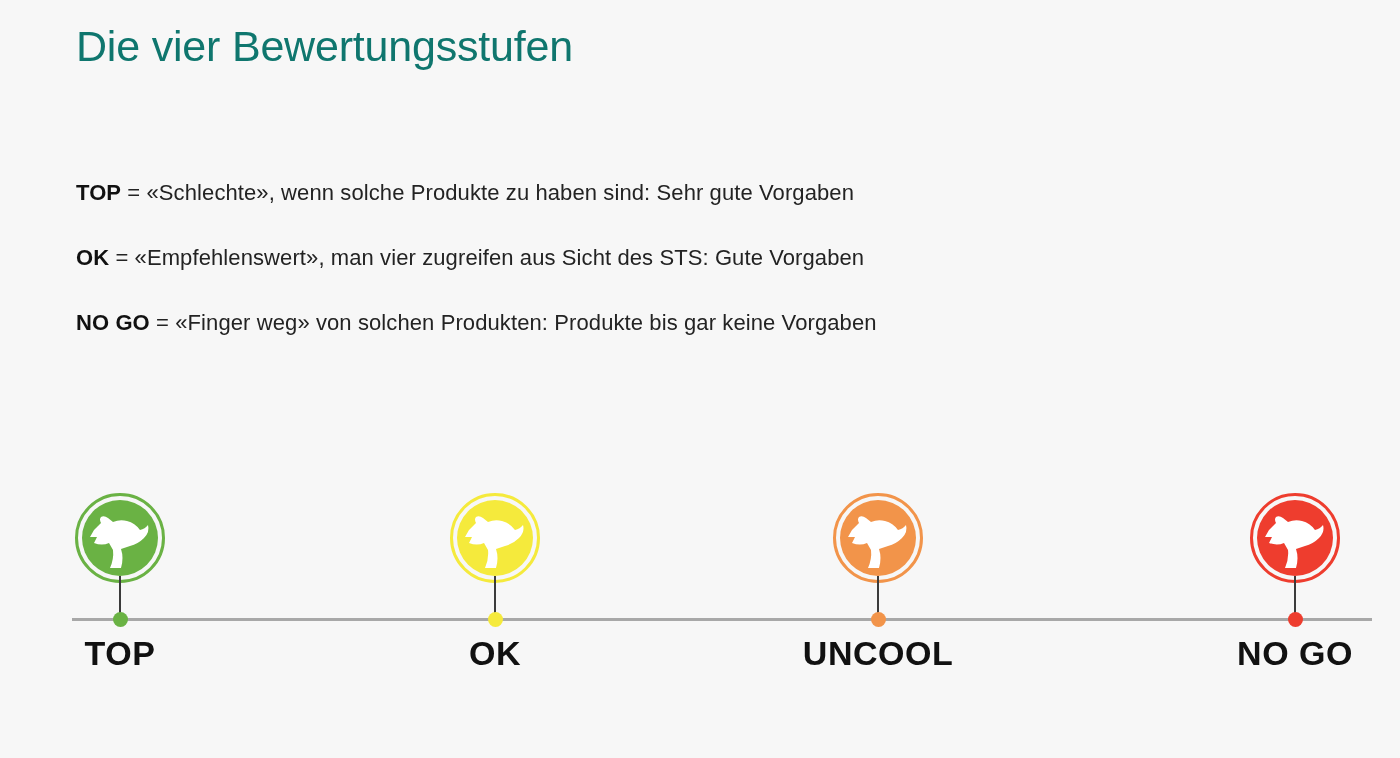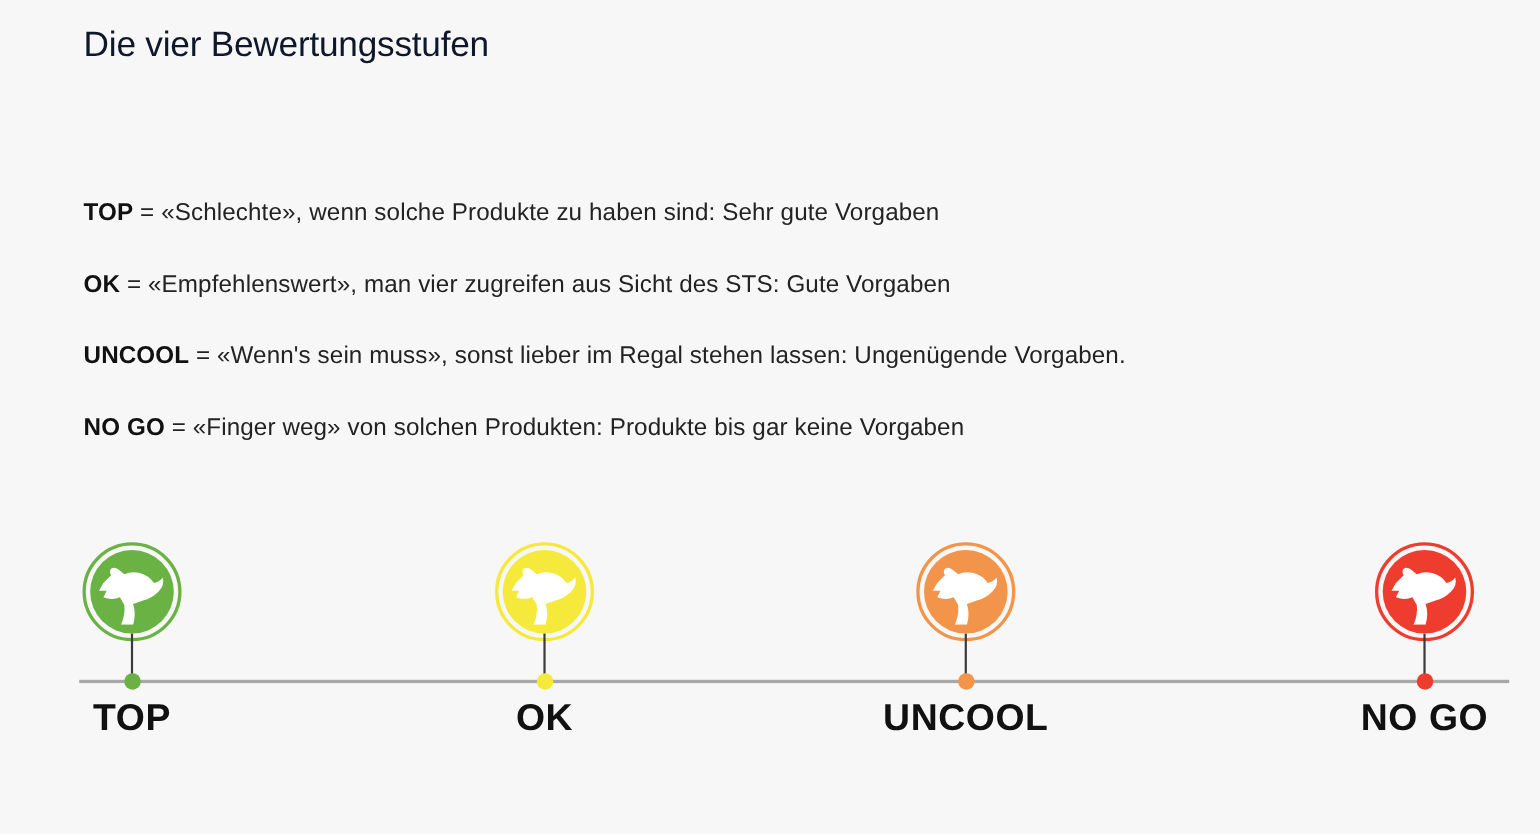--- a/index.html
+++ b/index.html
@@ -20,24 +20,24 @@
     position: relative;
     width: 1400px;
     height: 758px;
   }
 
   
   .title {
     position: absolute;
     left: 76px;
     top: 22px;
-    font-size: 32px;
+    font-size: 43px;
     font-weight: 400;
     letter-spacing: -0.2px;
-    color: #0f172a;
+    color: #0f766e;
     white-space: nowrap;
   }
 
   
   .defs {
     position: absolute;
     left: 76px;
     top: 160px;
     width: 1260px;
   }
@@ -166,23 +166,20 @@
   <div class="title">Die vier Bewertungsstufen</div>
 
   <div class="defs">
     <div class="def-line">
       <span class="def-term">TOP</span><span class="def-rest"> = «Schlechte», wenn solche Produkte zu haben sind: Sehr gute Vorgaben</span>
     </div>
     <div class="def-line">
       <span class="def-term">OK</span><span class="def-rest"> = «Empfehlenswert», man vier zugreifen aus Sicht des STS: Gute Vorgaben</span>
     </div>
     <div class="def-line">
-      <span class="def-term">UNCOOL</span><span class="def-rest"> = «Wenn's sein muss», sonst lieber im Regal stehen lassen: Ungenügende Vorgaben.</span>
-    </div>
-    <div class="def-line">
       <span class="def-term">NO GO</span><span class="def-rest"> = «Finger weg» von solchen Produkten: Produkte bis gar keine Vorgaben</span>
     </div>
   </div>
 
   <div class="scale">
 
     <div class="axis-line" style="background: rgb(168, 168, 168);"></div>
 
     <div class="stage" style="left: 120px;">
       <div class="badge" style="color: rgb(106, 178, 68);">

